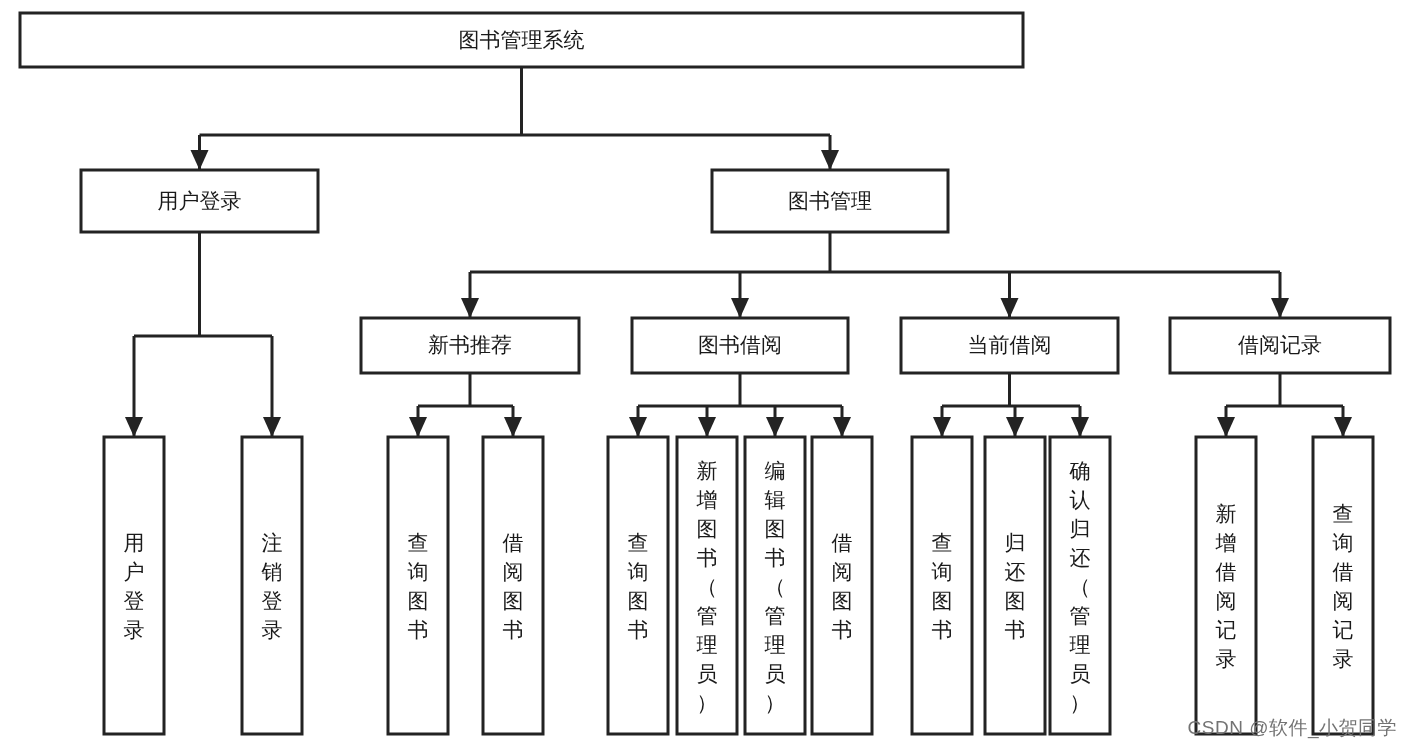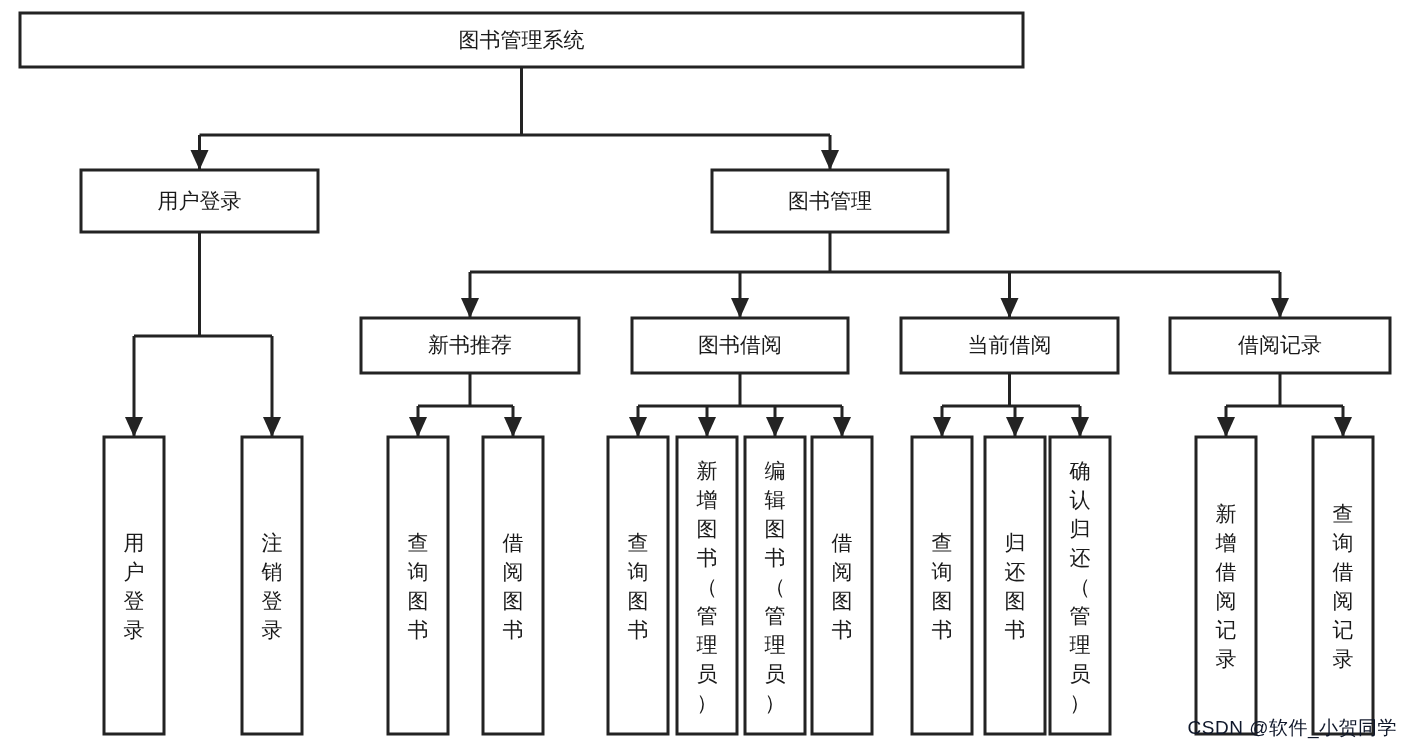--- a/index.html
+++ b/index.html
@@ -47,21 +47,21 @@
   .arrow-head {
     fill: #232323;
     stroke: none;
   }
   .watermark {
     position: absolute;
     right: 8px;
     bottom: 6px;
     font-family: "Liberation Sans", "DejaVu Sans", sans-serif;
     font-size: 19px;
-    color: #0f172a;
+    color: #737373;
     white-space: nowrap;
     letter-spacing: 0.5px;
   }
 </style>
 </head>
 <body>
 
 <svg id="diagram" viewBox="0 0 1405 747">
   <g id="edges">
       <line x1="521.5" y1="67" x2="521.5" y2="135" class="edge-line"></line>

